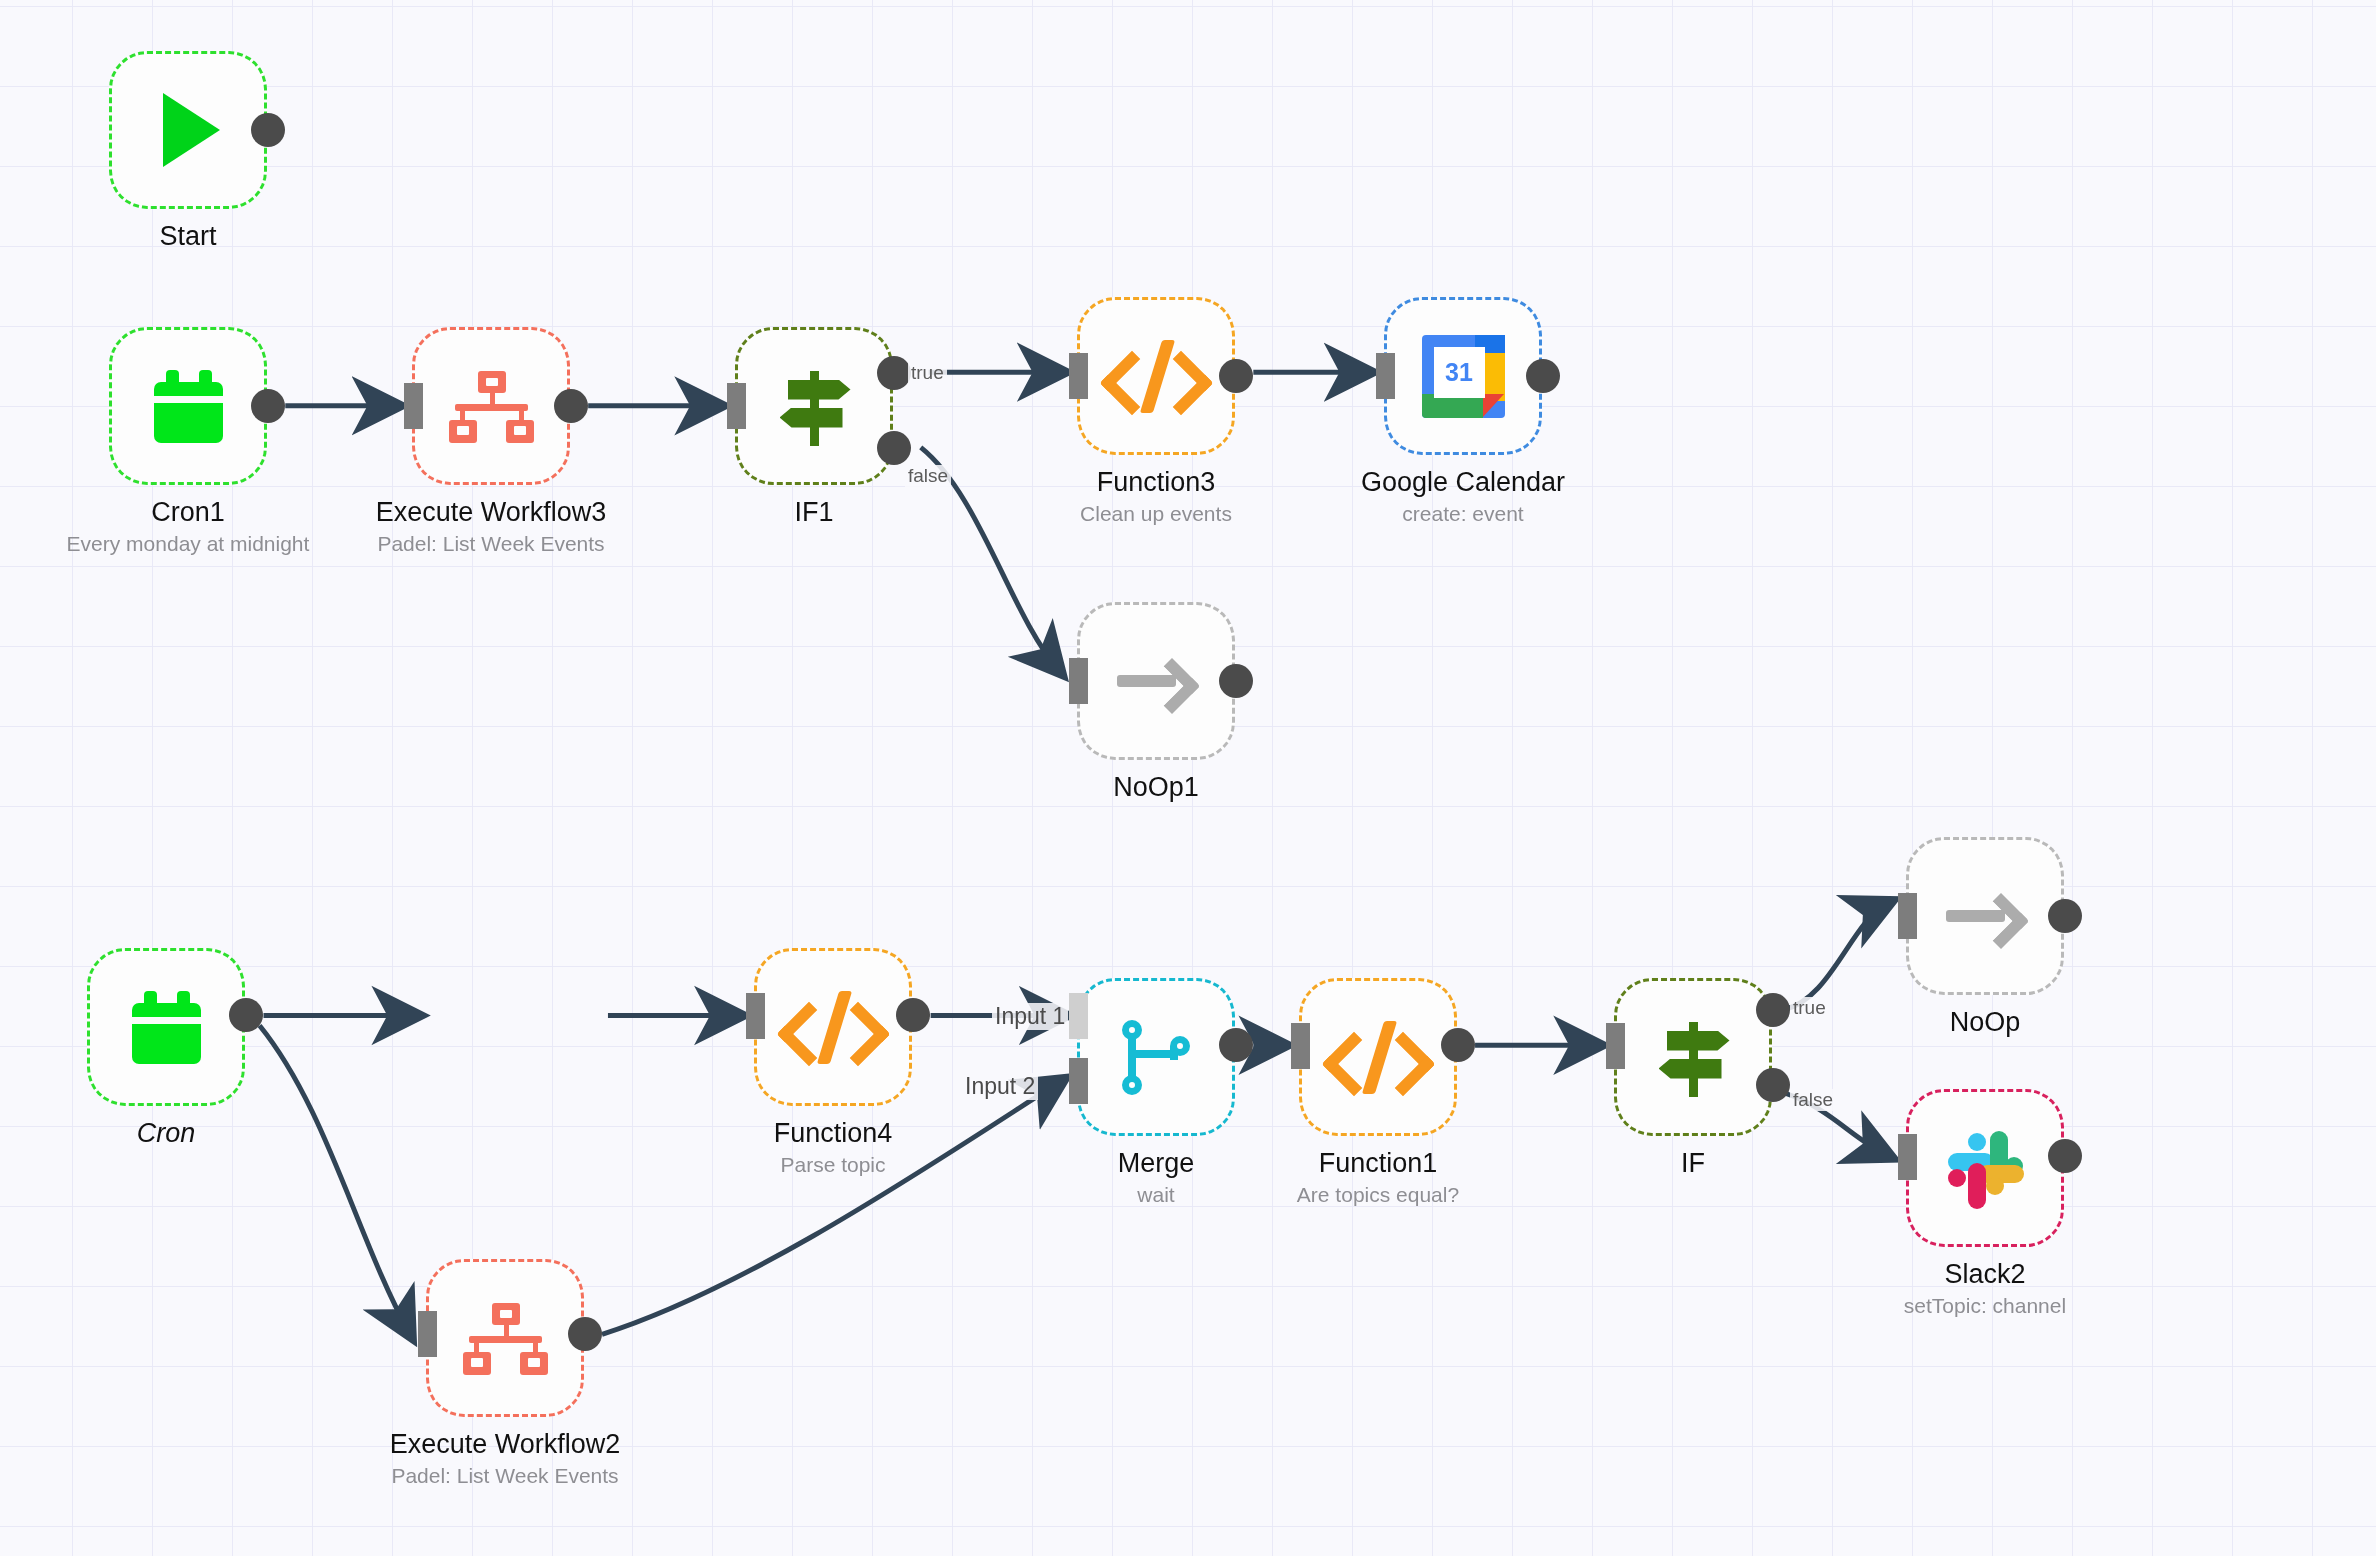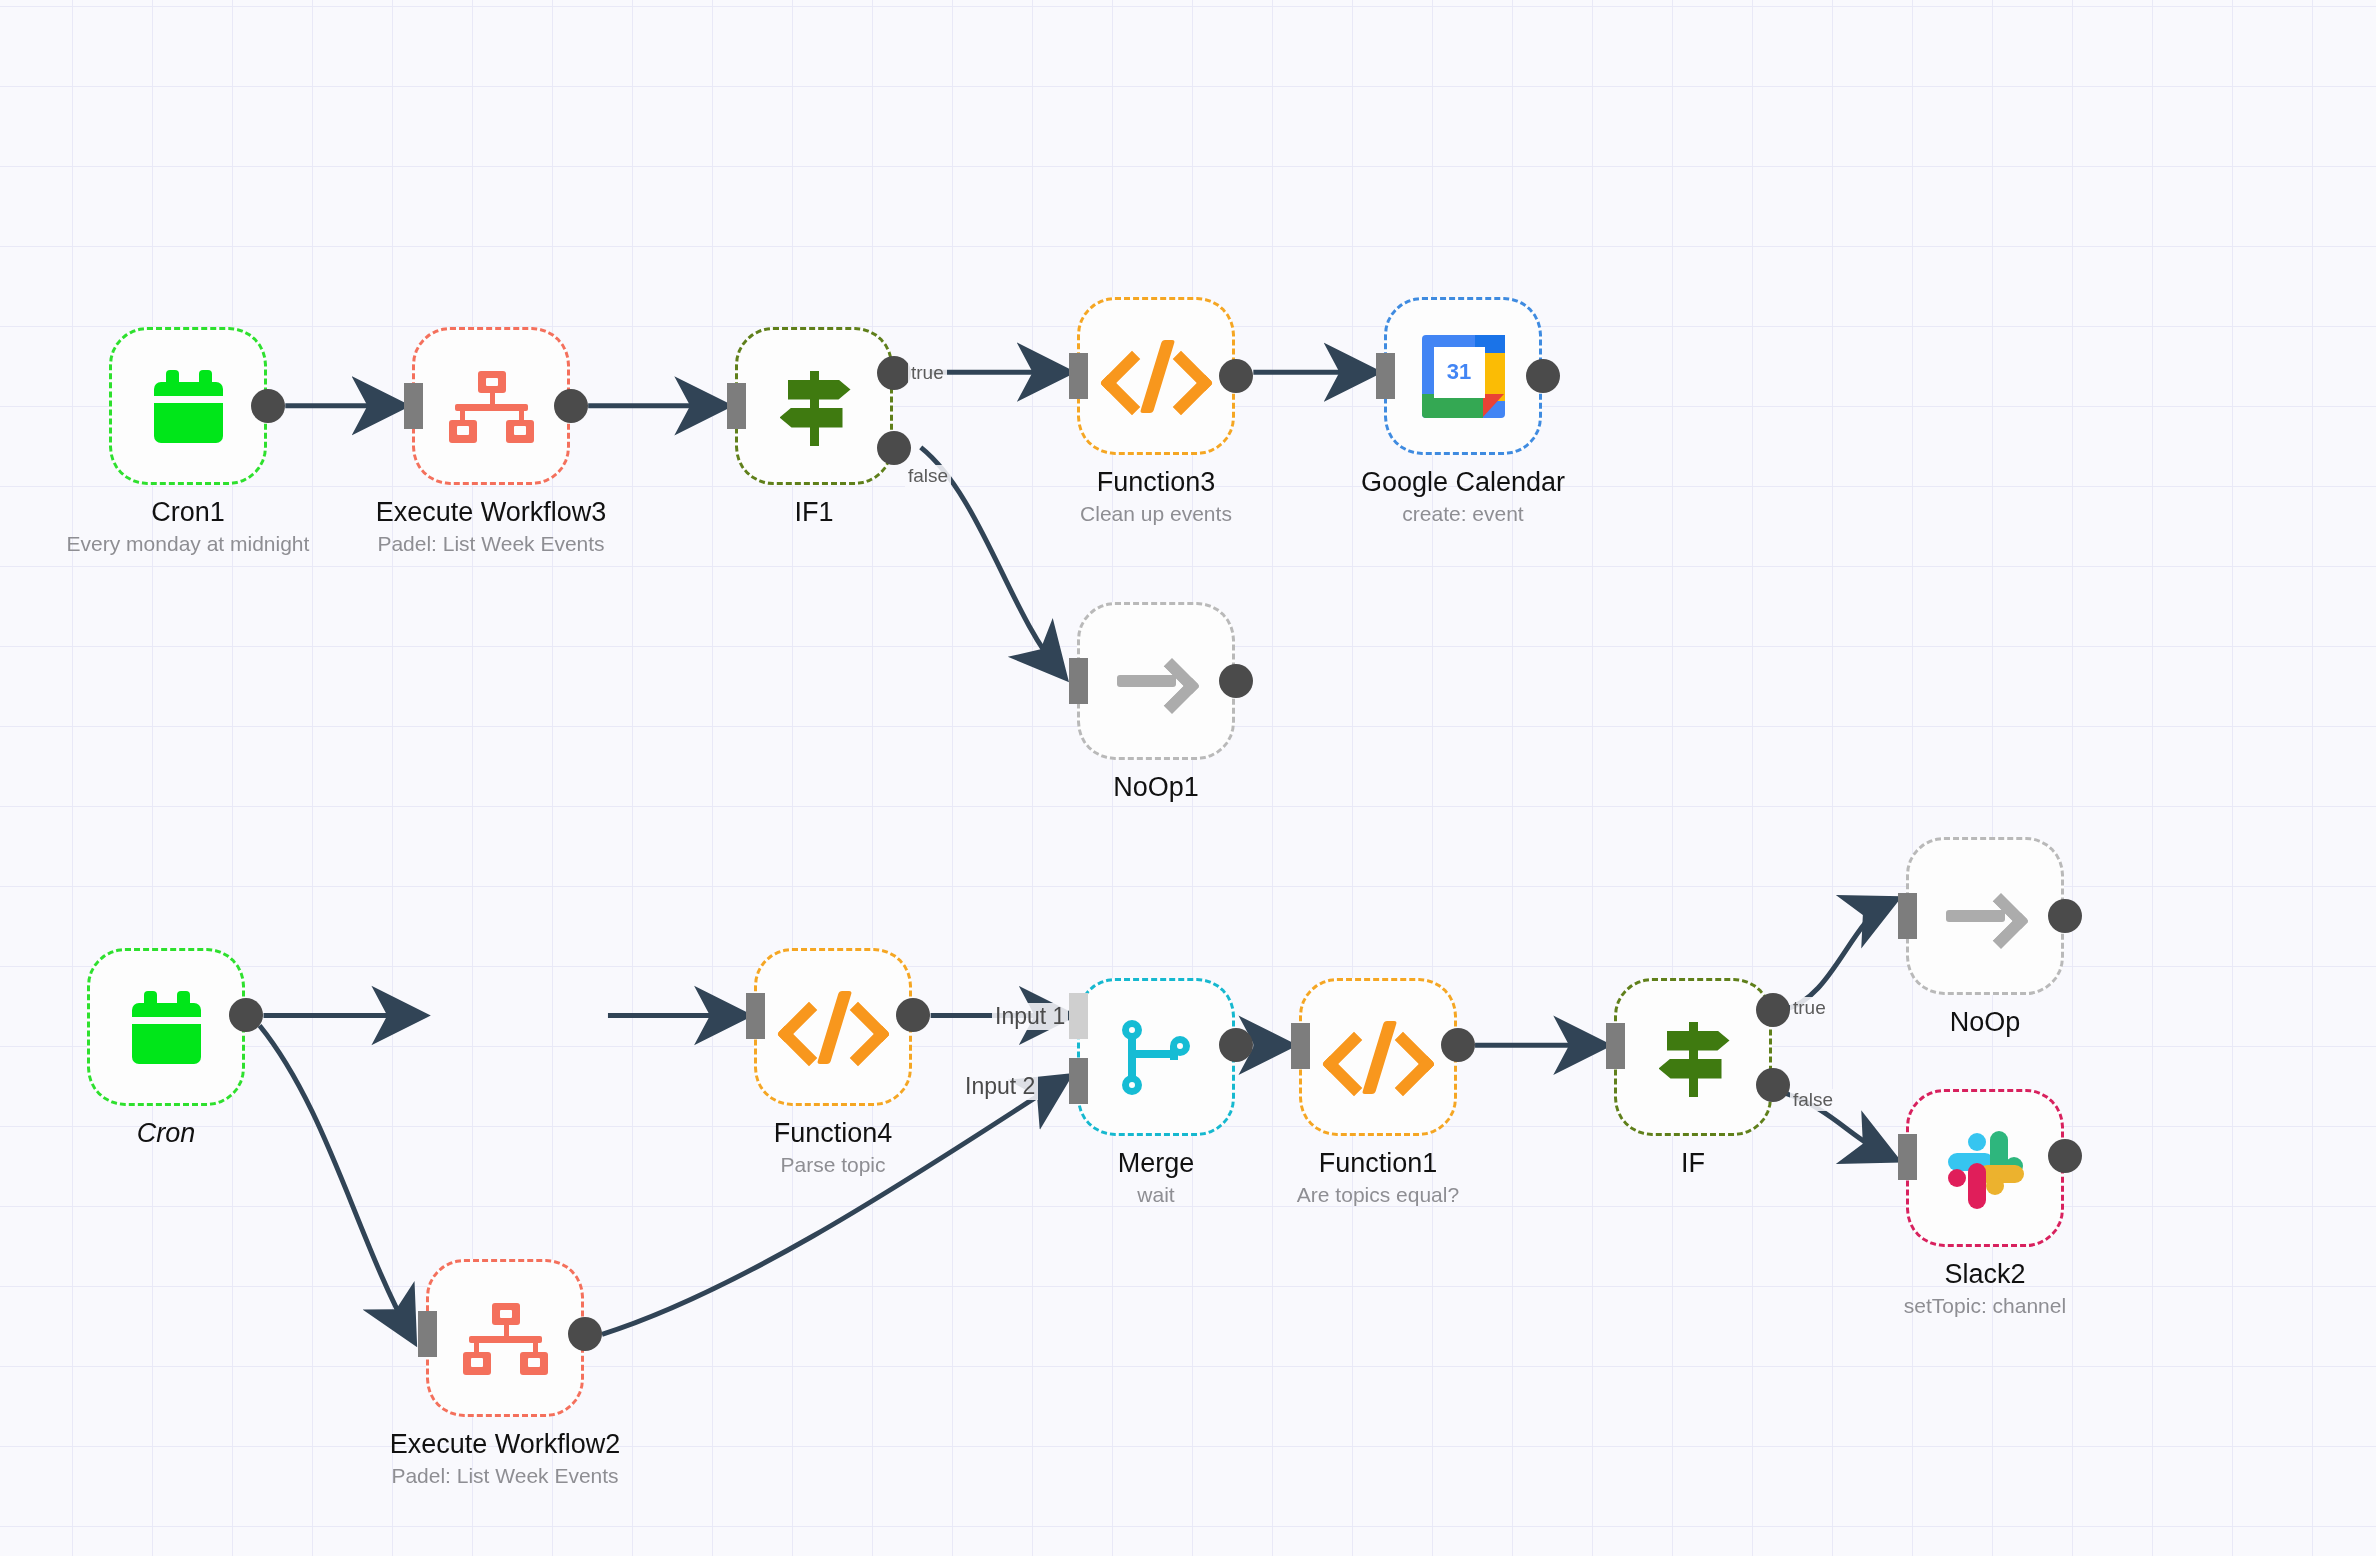--- a/index.html
+++ b/index.html
@@ -122,21 +122,21 @@
   .gcal .sq{position:absolute;}
   .gcal .blue{left:0;top:0;width:83px;height:83px;background:#4285f4;border-radius:4px;}
   .gcal .yellow{left:53px;top:18px;width:30px;height:48px;background:#fbbc05;}
   .gcal .dkblue{left:53px;top:0;width:30px;height:22px;background:#1a73e8;}
   .gcal .green{left:0;top:59px;width:61px;height:24px;background:#34a853;border-bottom-left-radius:4px;}
   .gcal .red{left:61px;top:59px;width:22px;height:24px;background:#ea4335;
     clip-path:polygon(0 0,100% 0,0 100%);}
   .gcal .white{left:12px;top:12px;width:51px;height:51px;background:#fff;}
   .gcal .num{position:absolute;left:12px;top:12px;width:51px;height:51px;
     display:flex;align-items:center;justify-content:center;
-    color:#4285f4;font-size:22px;font-weight:bold;font-family:"Liberation Sans",sans-serif;}
+    color:#4285f4;font-size:25px;font-weight:bold;font-family:"Liberation Sans",sans-serif;}
 
   .slack{position:relative;width:79px;height:79px;}
   .slack i{position:absolute;display:block;}
   .slack .c1{left:22px;top:4px;width:18px;height:18px;border-radius:9px;background:#36c5f0;}
   .slack .c2{left:2px;top:24px;width:46px;height:18px;border-radius:9px;background:#36c5f0;}
   .slack .c3{left:44px;top:2px;width:18px;height:46px;border-radius:9px;background:#2eb67d;}
   .slack .c4{left:59px;top:28px;width:18px;height:18px;border-radius:9px;background:#2eb67d;}
   .slack .c5{left:40px;top:48px;width:18px;height:18px;border-radius:9px;background:#ecb22e;}
   .slack .c6{left:32px;top:36px;width:46px;height:18px;border-radius:9px;background:#ecb22e;}
   .slack .c7{left:2px;top:40px;width:18px;height:18px;border-radius:9px;background:#e01e5a;}
@@ -188,20 +188,29 @@
       <path d="M1266,1056 L1296,1056"></path>
 
       <path d="M1490,1056 L1614,1056"></path>
 
       <path d="M1802,1020 C1850,1010 1870,930 1908,912"></path>
 
       <path d="M1802,1104 C1850,1120 1870,1150 1908,1168"></path>
     </g>
   </svg>
 
+  <div class="node" style="left:109px;top:51px;">
+    <div class="nbox green">
+      <div class="play-tri ico"></div>
+    </div>
+    <div class="odot" style="left:142px;top:62px;"></div>
+    <div class="caption">
+      <div class="cap-title">Start</div>
+    </div>
+  </div>
 
   <div class="node" style="left:109px;top:327px;">
     <div class="nbox green">
       <div class="cal ico">
         <span class="p1"></span>
           <span class="p2"></span>
         <span class="body"></span>
           <span class="bar"></span>
       </div>
     </div>

